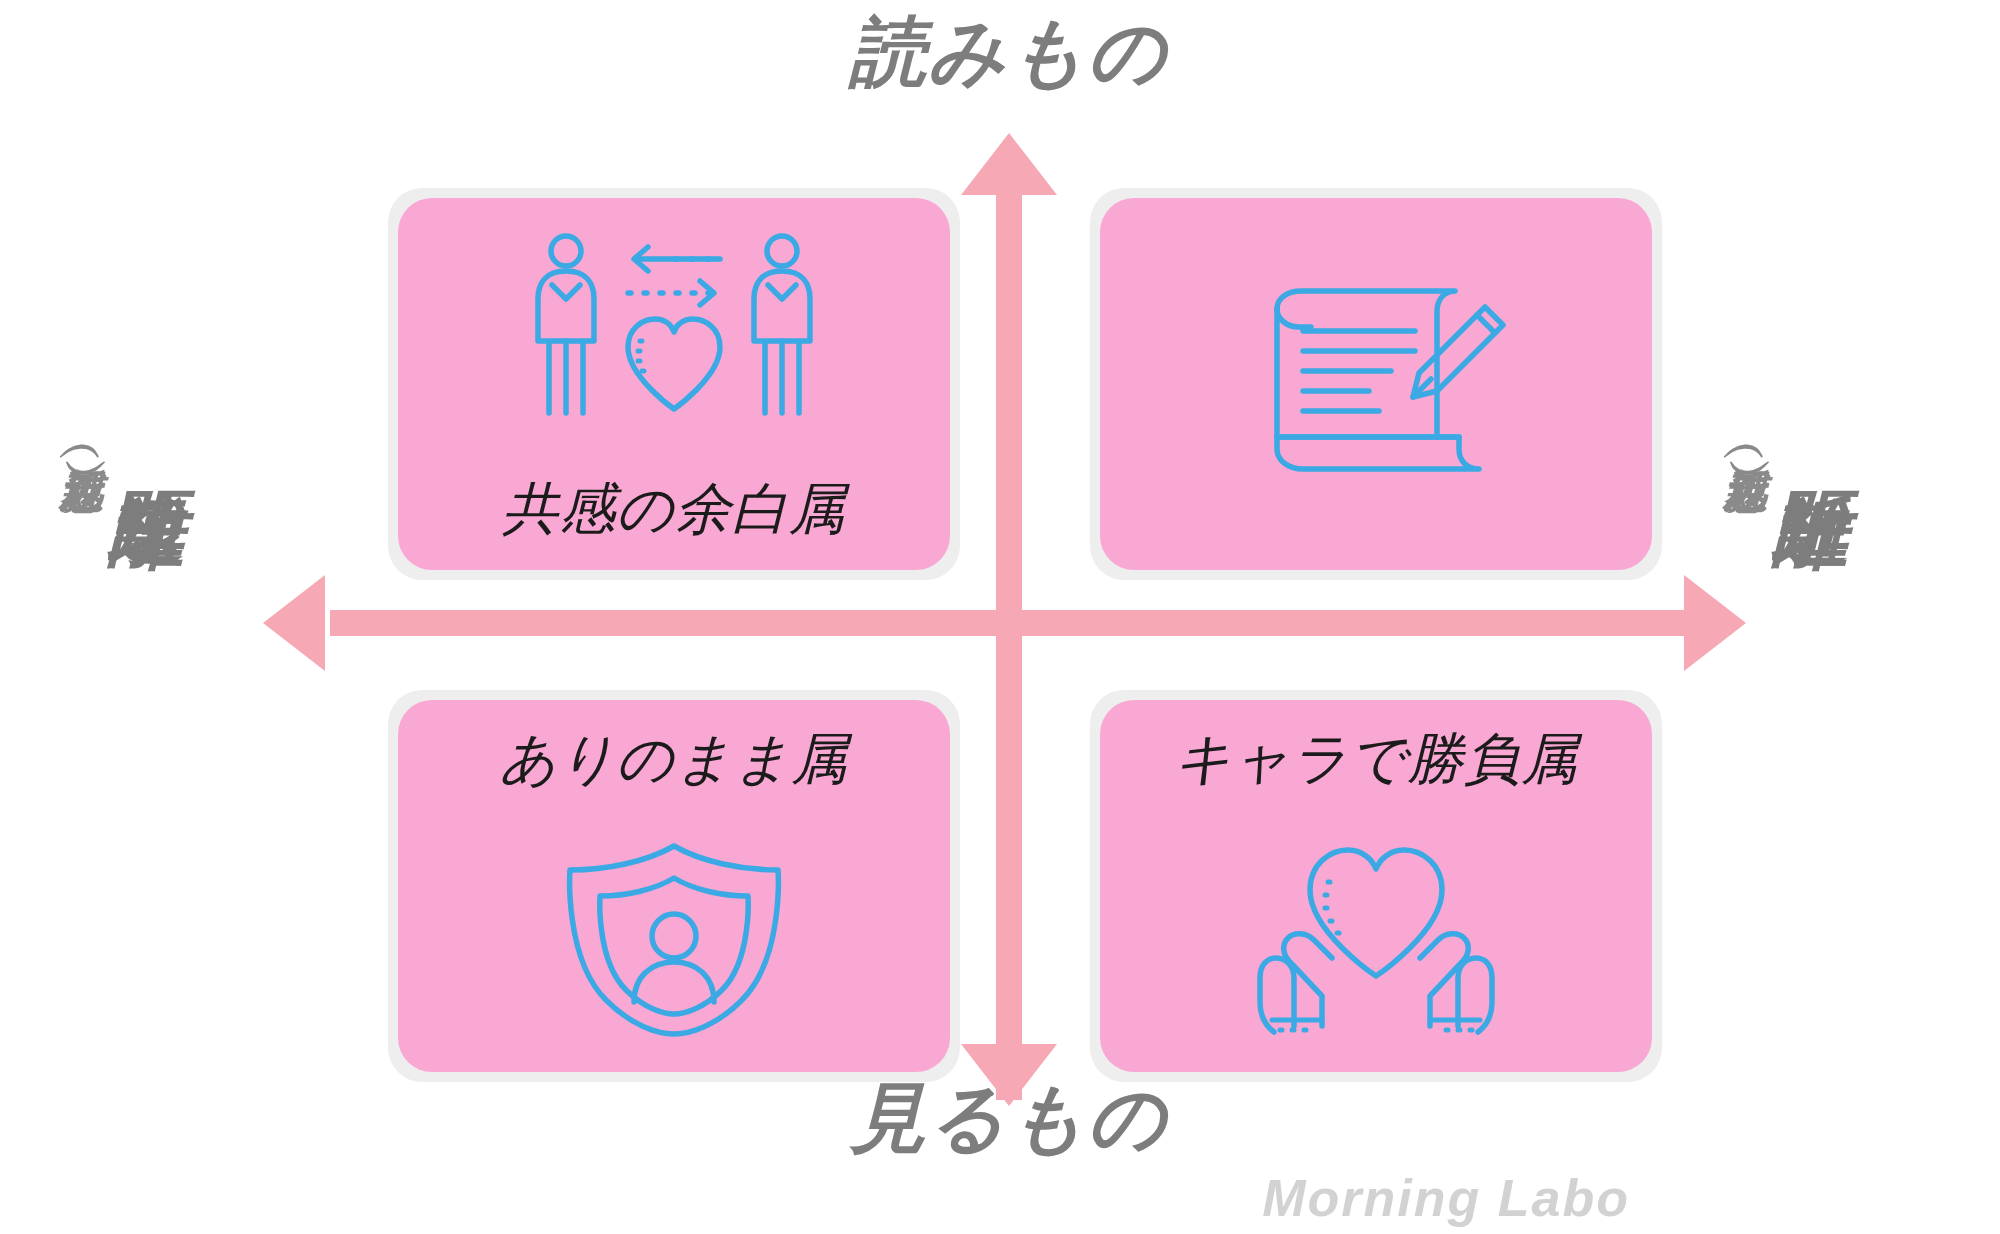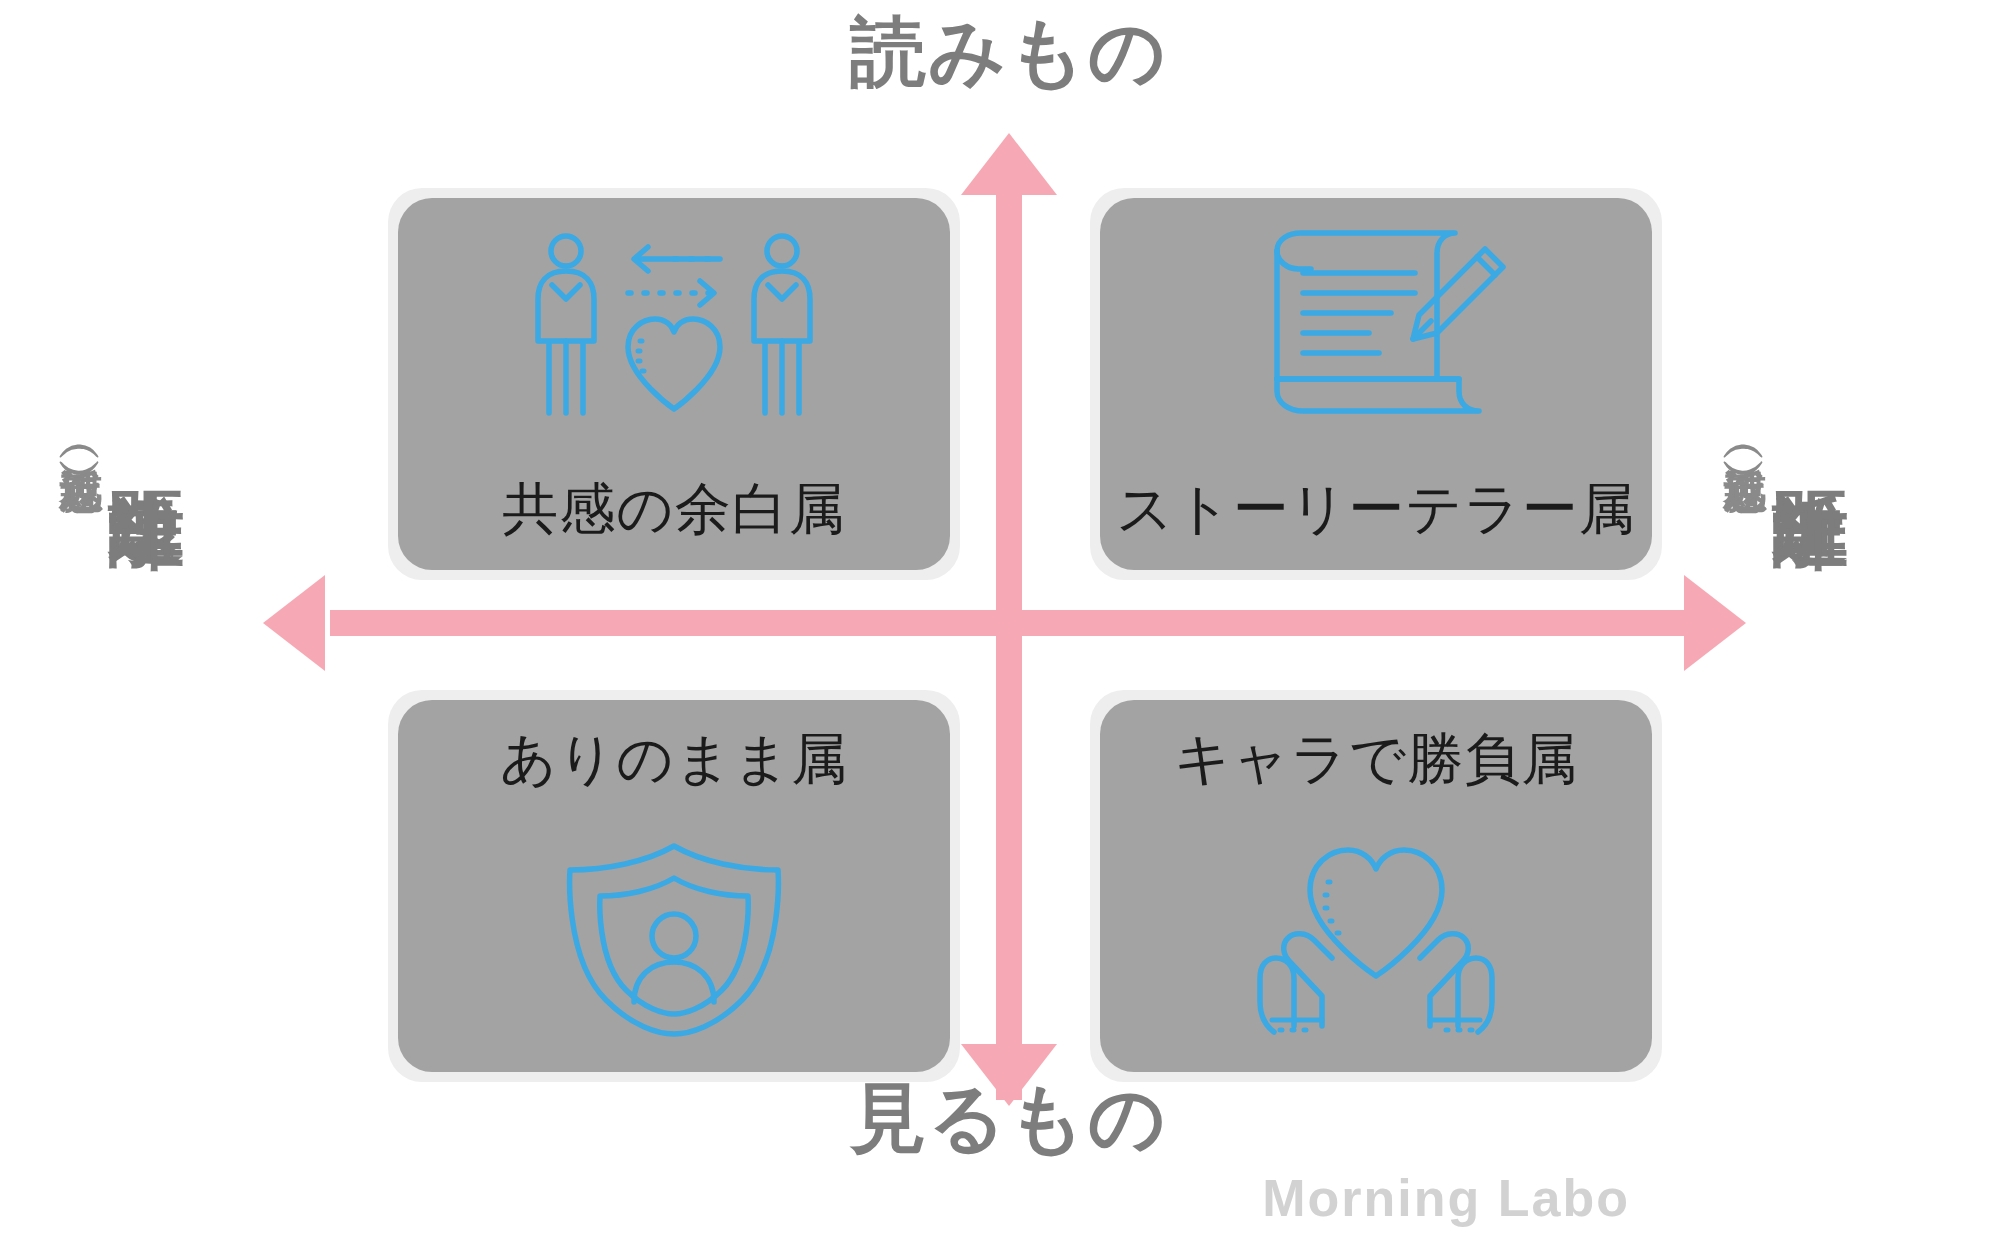--- a/index.html
+++ b/index.html
@@ -11,20 +11,21 @@
     background: #ffffff;
     font-family: "Liberation Sans", "DejaVu Sans", sans-serif;
     overflow: hidden;
   }
 
   #canvas {
     position: relative;
     width: 1644px;
     height: 1234px;
     background: #ffffff;
+    font-style: italic;
   }
 
   
   .axis-v-line {
     position: absolute;
     left: 996px;
     top: 150px;
     width: 26px;
     height: 950px;
     background: var(--axis, #F6A9B4);
@@ -116,21 +117,21 @@
     line-height: 1.05;
     letter-spacing: 1px;
     font-family: "DejaVu Sans", "Liberation Sans", sans-serif;
   }
 
   
   .card {
     position: absolute;
     width: 552px;
     height: 372px;
-    background: #a3a3a3;
+    background: #f9a8d4;
     border-radius: 34px;
     box-shadow: 10px 10px 0 0 #eeeeee, -10px -10px 0 0 #eeeeee,
                 10px -10px 0 0 #eeeeee, -10px 10px 0 0 #eeeeee;
     display: flex;
     flex-direction: column;
     align-items: center;
     justify-content: center;
     padding: 12px 8px;
     gap: 41px;
   }
@@ -238,21 +239,20 @@
         <path d="M62 64 L174 64"></path>
         <path d="M62 84 L150 84"></path>
         <path d="M62 104 L128 104"></path>
         <path d="M62 124 L138 124"></path>
 
         <path d="M244 20 L262 38 L196 104 L172 110 L178 86 Z"></path>
         <path d="M172 110 L190 92"></path>
         <path d="M236 28 L254 46"></path>
       </svg>
     </span>
-    <span class="card-label">ストーリーテラー属</span>
   </div>
 
   <div class="card br">
     <span class="card-icon">
       <svg width="280" height="200" viewBox="0 0 280 200" fill="none" stroke="#3BA9E4" stroke-width="5.5" stroke-linecap="round" stroke-linejoin="round">
 
         <path d="M140 136 C140 136 74 92 74 50 C74 24 94 10 112 10 C126 10 136 19 140 29 C144 19 154 10 168 10 C186 10 206 24 206 50 C206 92 140 136 140 136 Z"></path>
         <path d="M92 42 L94 42 M89 55 L91 55 M89 68 L91 68 M94 81 L96 81 M101 93 L103 93" stroke-width="5"></path>
 
         <path d="M96 118 L78 100 C70 92 58 92 52 98 C46 104 46 114 54 122 L86 156 L86 186"></path>

